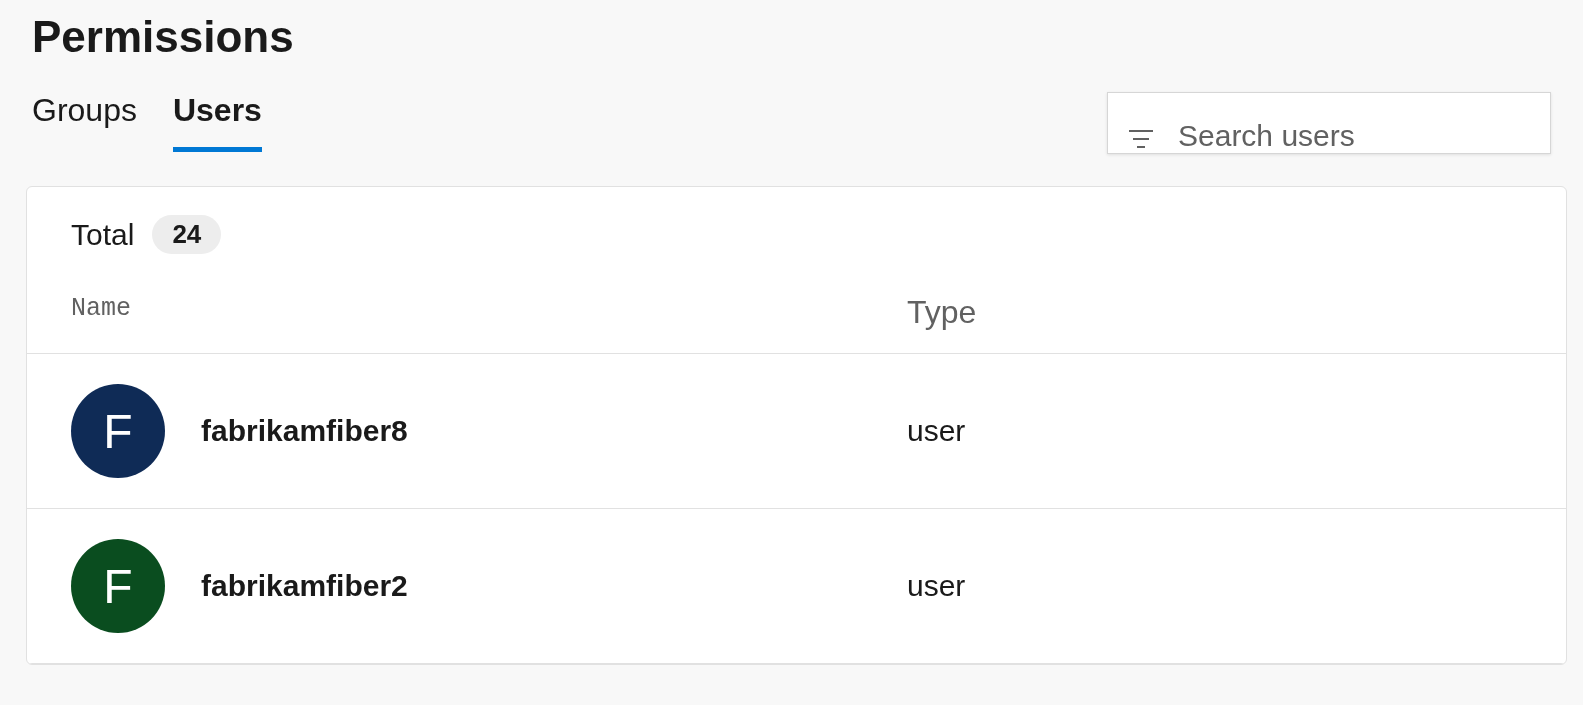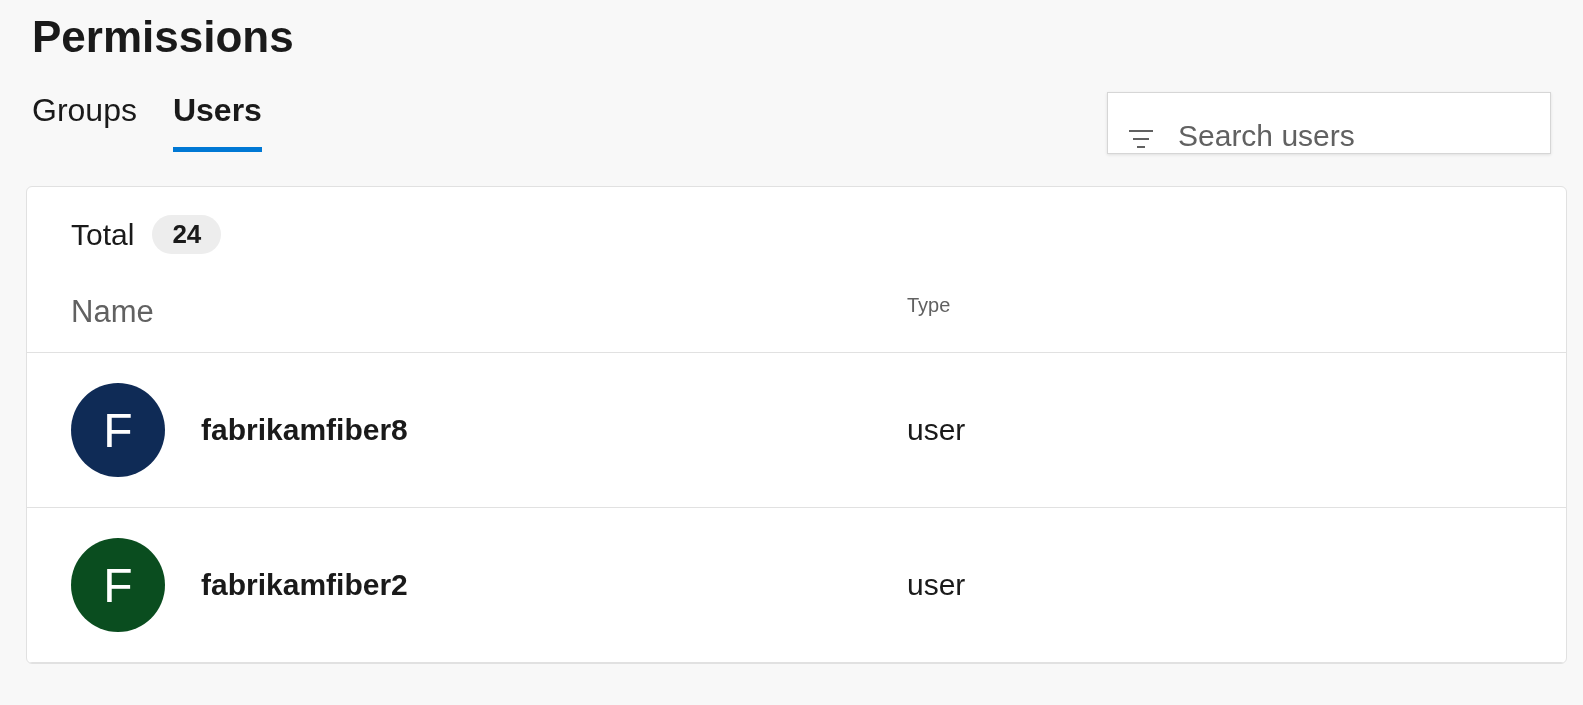--- a/index.html
+++ b/index.html
@@ -94,25 +94,26 @@
       font-weight: 600;
       color: #1a1a1a;
     }
     .column-headers {
       display: flex;
       padding: 22px 0 22px 44px;
       border-bottom: 1px solid #e1e1e1;
     }
     .col-name {
       width: 836px;
-      font-size: 31px;
+      font-size: 25px;
       color: #616161;
+      font-family: Liberation Mono, monospace;
     }
     .col-type {
-      font-size: 20px;
+      font-size: 32px;
       color: #616161;
     }
     .table-row {
       display: flex;
       align-items: center;
       padding: 30px 0 30px 44px;
       border-bottom: 1px solid #e1e1e1;
       cursor: pointer;
     }
     .name-cell {

